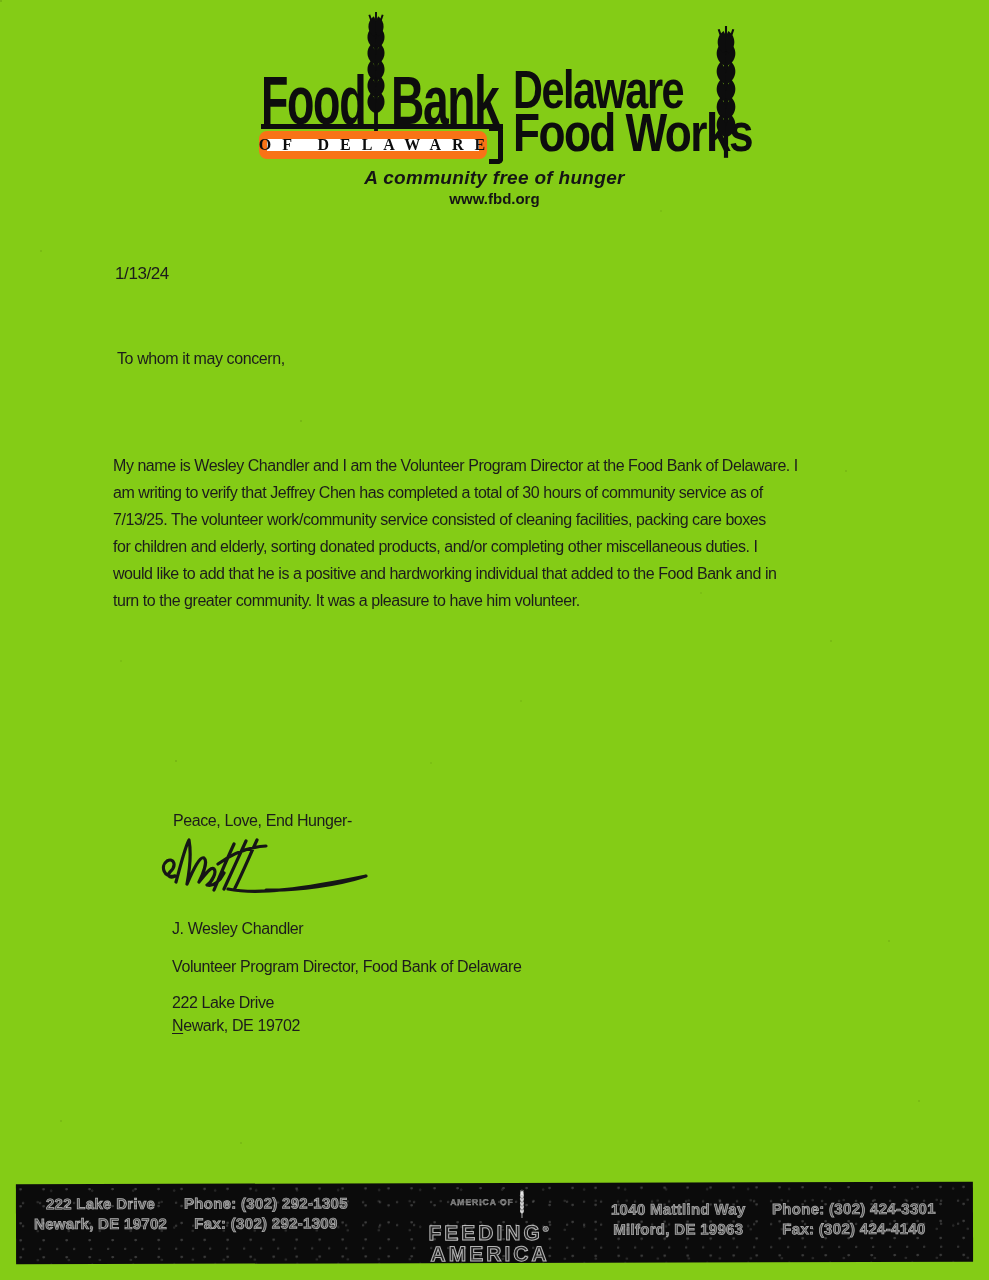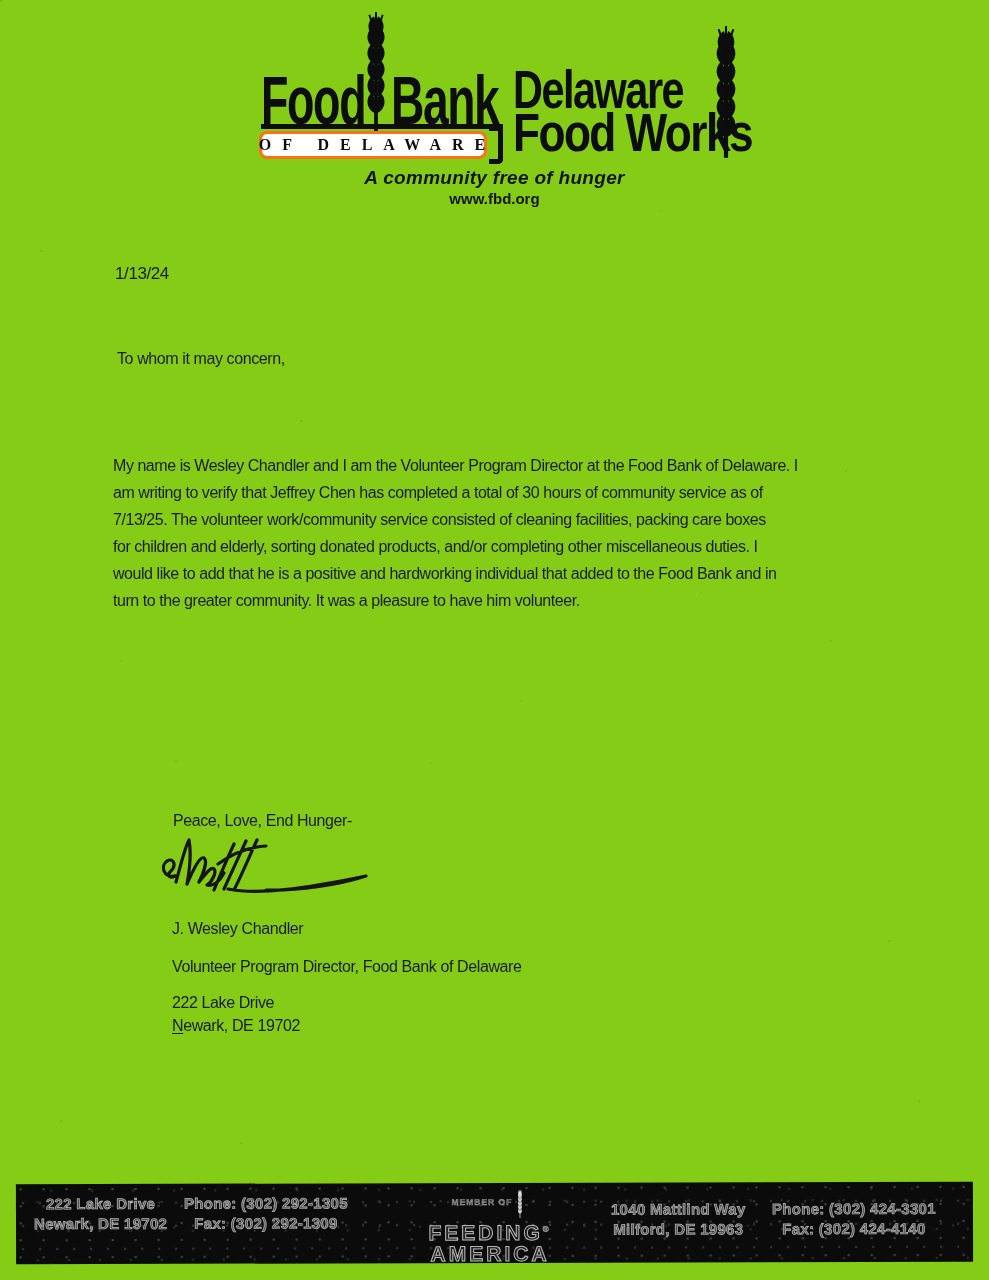--- a/index.html
+++ b/index.html
@@ -13,21 +13,21 @@
   .logo-word {
     position:absolute; font-weight:bold; font-size:66px; line-height:1;
     color:#0d0d0d; transform-origin:left top; letter-spacing:-2px;
     font-family:"Liberation Sans", sans-serif;
   }
   .fb-food { left:261px; top:66px; transform:scale(0.68,1.04); }
   .fb-bank { left:391px; top:66px; transform:scale(0.70,1.04); }
   .underbar { position:absolute; left:261px; top:124px; width:242px; height:5px; background:#0d0d0d; }
   .ofdel-box {
     position:absolute; left:259px; top:131px; width:228px; height:28px;
-    border:3px solid #f97316; border-radius:8px; background:#fff;
+    border:8px solid #f97316; border-radius:8px; background:#fff;
     display:flex; align-items:center; justify-content:center;
   }
   .ofdel-text {
     font-family:"Liberation Serif", serif; font-weight:bold; font-size:16px;
     letter-spacing:11px; color:#0d0d0d; white-space:nowrap; padding-left:9px;
   }
   .ofdel-bracket {
     position:absolute; left:489px; top:126px; width:14px; height:38px;
     border:5px solid #0d0d0d; border-left:none; border-radius:0 5px 5px 0;
   }
@@ -188,21 +188,21 @@
   <div class="footer-bar">
     <div class="ft colA">
       <div>222 Lake Drive</div>
       <div>Newark, DE  19702</div>
     </div>
     <div class="ft colB">
       <div>Phone: (302) 292-1305</div>
       <div>Fax: (302) 292-1309</div>
     </div>
     <div class="member-block">
-      <span class="member-of">MEMBER OF</span><svg class="wheat-footer" viewBox="0 0 44 132">
+      <span class="member-of">AMERICA OF</span><svg class="wheat-footer" viewBox="0 0 44 132">
           <use href="#wheat"></use>
         </svg>
       <div class="fa-big"><span>FEEDING</span><sup>®</sup></div>
       <div class="fa-big">AMERICA</div>
     </div>
     <div class="ft colD">
       <div>1040 Mattlind Way</div>
       <div>Milford, DE  19963</div>
     </div>
     <div class="ft colE">

